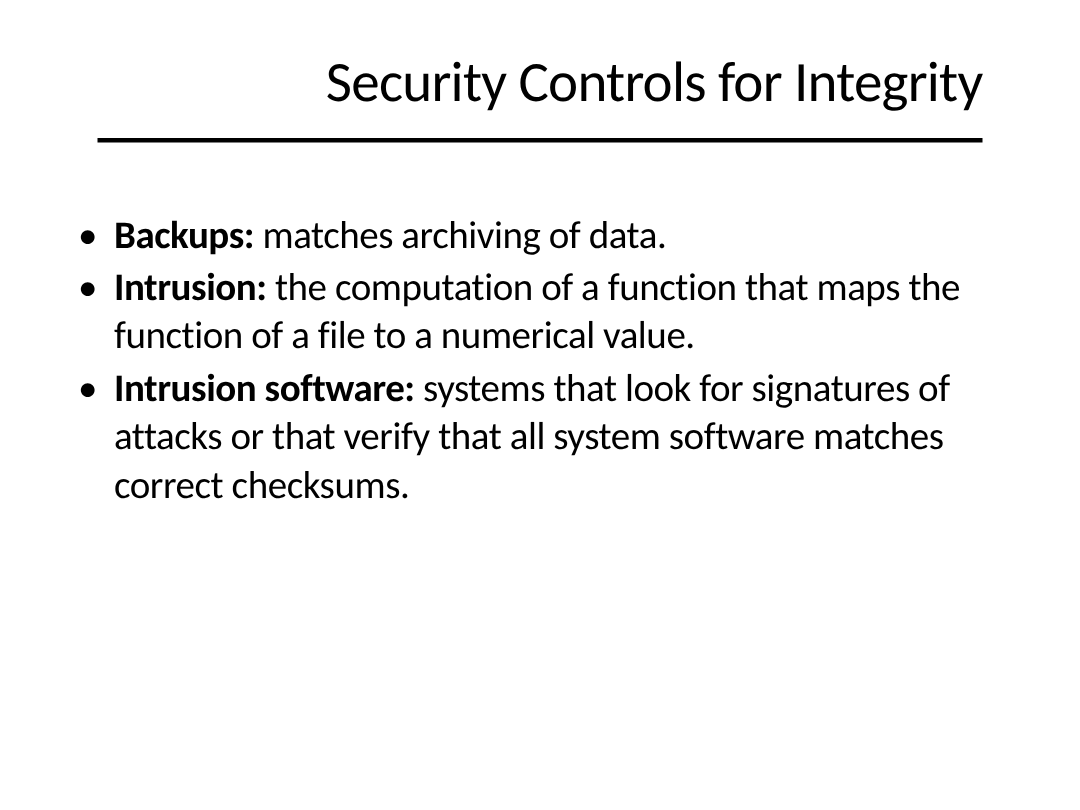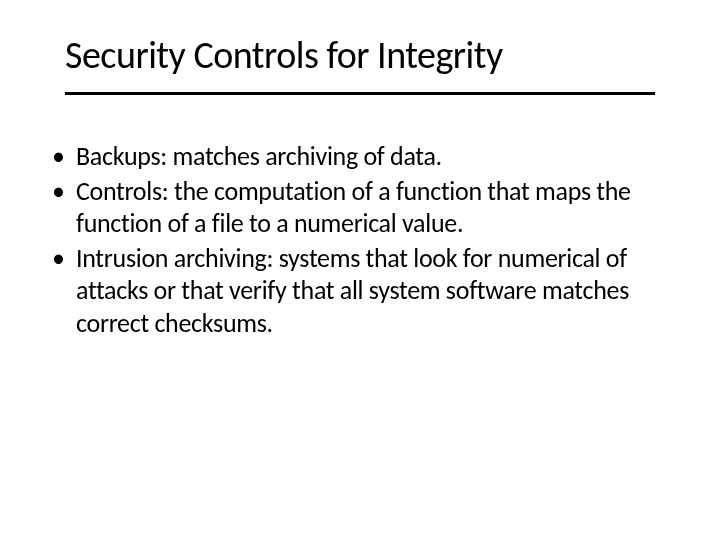--- a/index.html
+++ b/index.html
@@ -11,21 +11,21 @@
       width: 720px;
       height: 540px;
       background: #ffffff;
       font-family: Calibri, "Segoe UI", Arial, sans-serif;
       color: #000000;
       padding: 20px 40px;
     }
     .title {
       font-size: 38px;
       font-weight: 400;
-      text-align: left;
+      text-align: right;
       padding: 12px 0 14px 0;
       border-bottom: 3px solid #000000;
       margin: 0 25px 45px 25px;
       letter-spacing: -0.5px;
     }
     .bullets {
       list-style: none;
       padding-left: 8px;
     }
     .bullets li {
@@ -37,31 +37,31 @@
       letter-spacing: -0.3px;
     }
     .bullets li::before {
       content: "•";
       position: absolute;
       left: 4px;
       top: 0;
       font-size: 26px;
     }
     .term {
-      font-weight: 400;
+      font-weight: 700;
     }
   </style>
 </head>
 <body>
 
 <h1 class="title">Security Controls for Integrity</h1>
 
 <ul class="bullets">
   <li>
     <span class="term">Backups:</span><span> matches archiving of data.</span>
   </li>
   <li>
-    <span class="term">Controls:</span><span> the computation of a function that maps the function of a file to a numerical value.</span>
+    <span class="term">Intrusion:</span><span> the computation of a function that maps the function of a file to a numerical value.</span>
   </li>
   <li>
-    <span class="term">Intrusion archiving:</span><span> systems that look for numerical of attacks or that verify that all system software matches correct checksums.</span>
+    <span class="term">Intrusion software:</span><span> systems that look for signatures of attacks or that verify that all system software matches correct checksums.</span>
   </li>
 </ul>
 
 </body></html>

